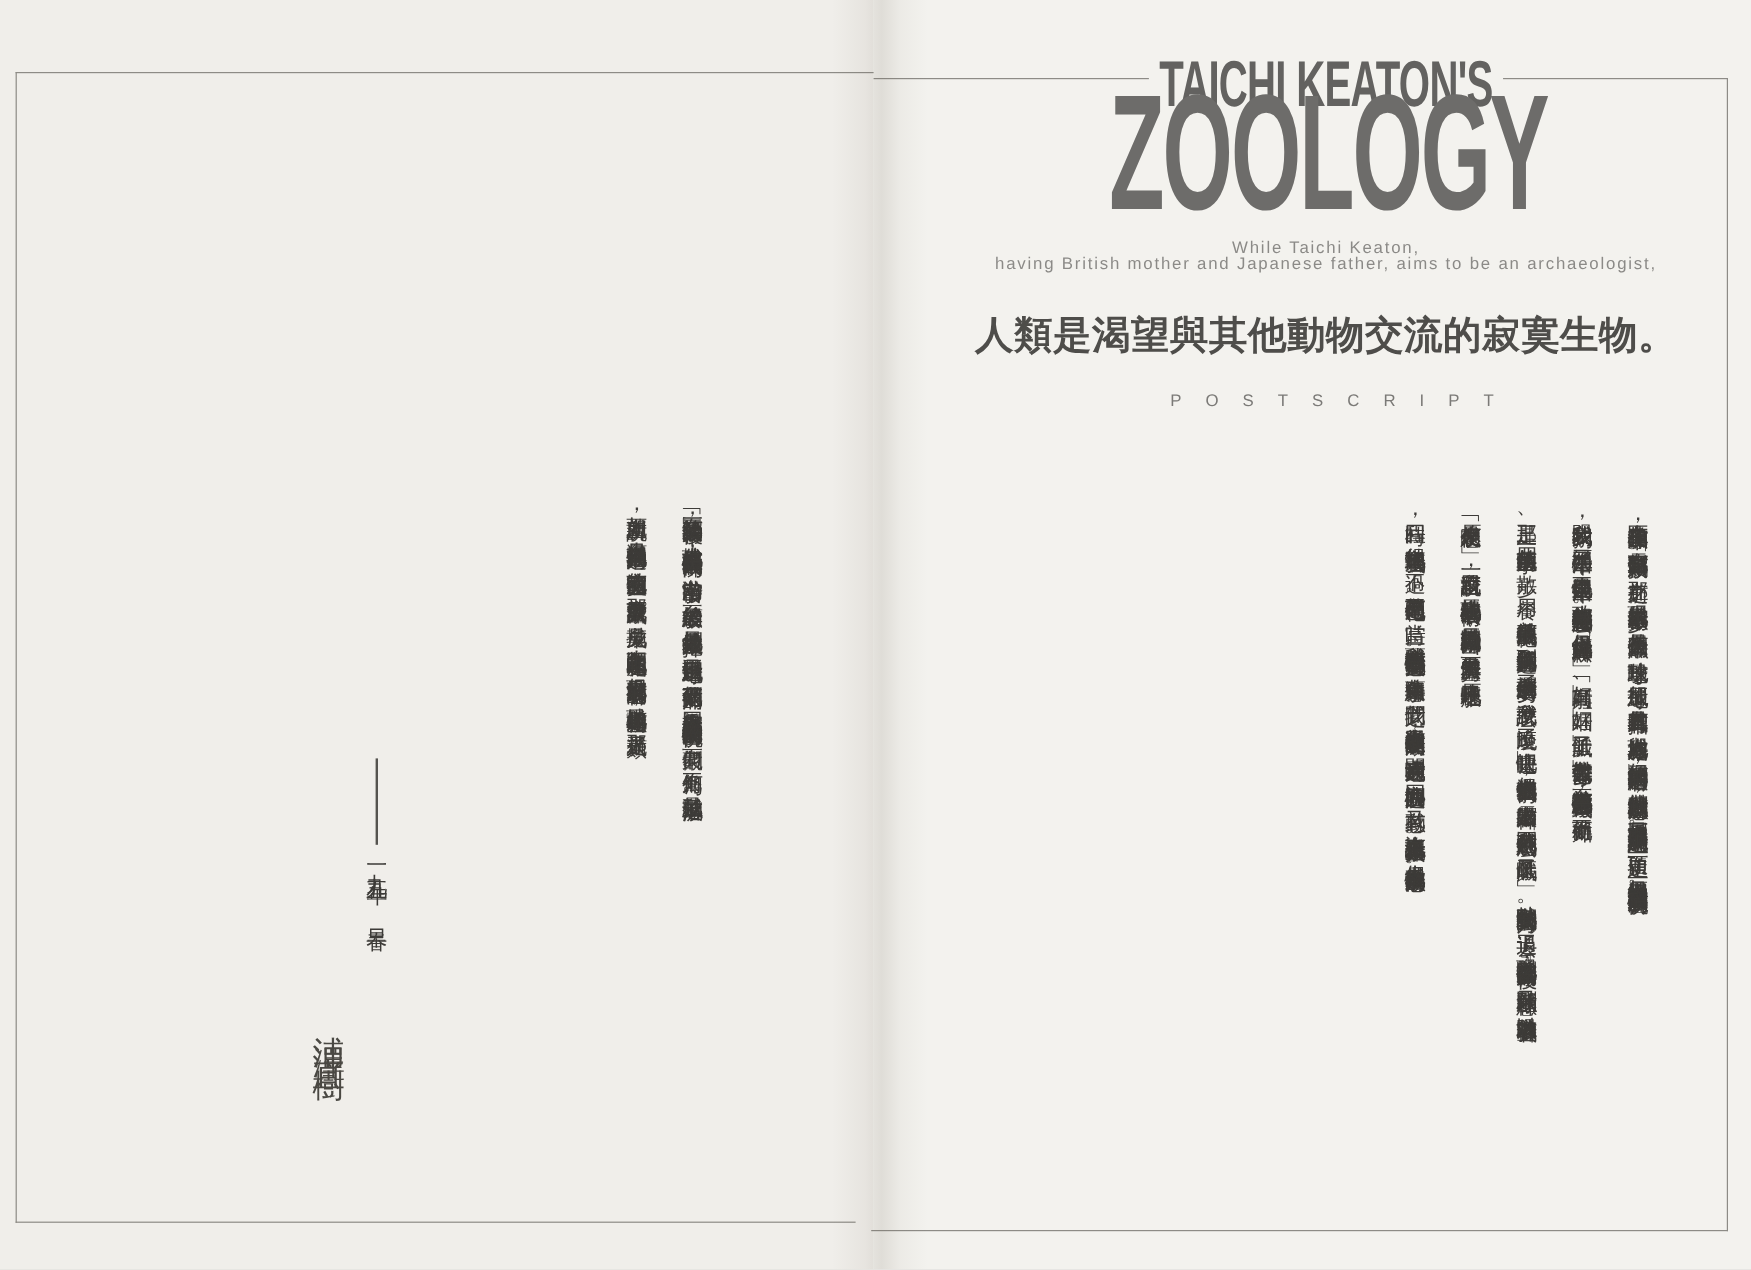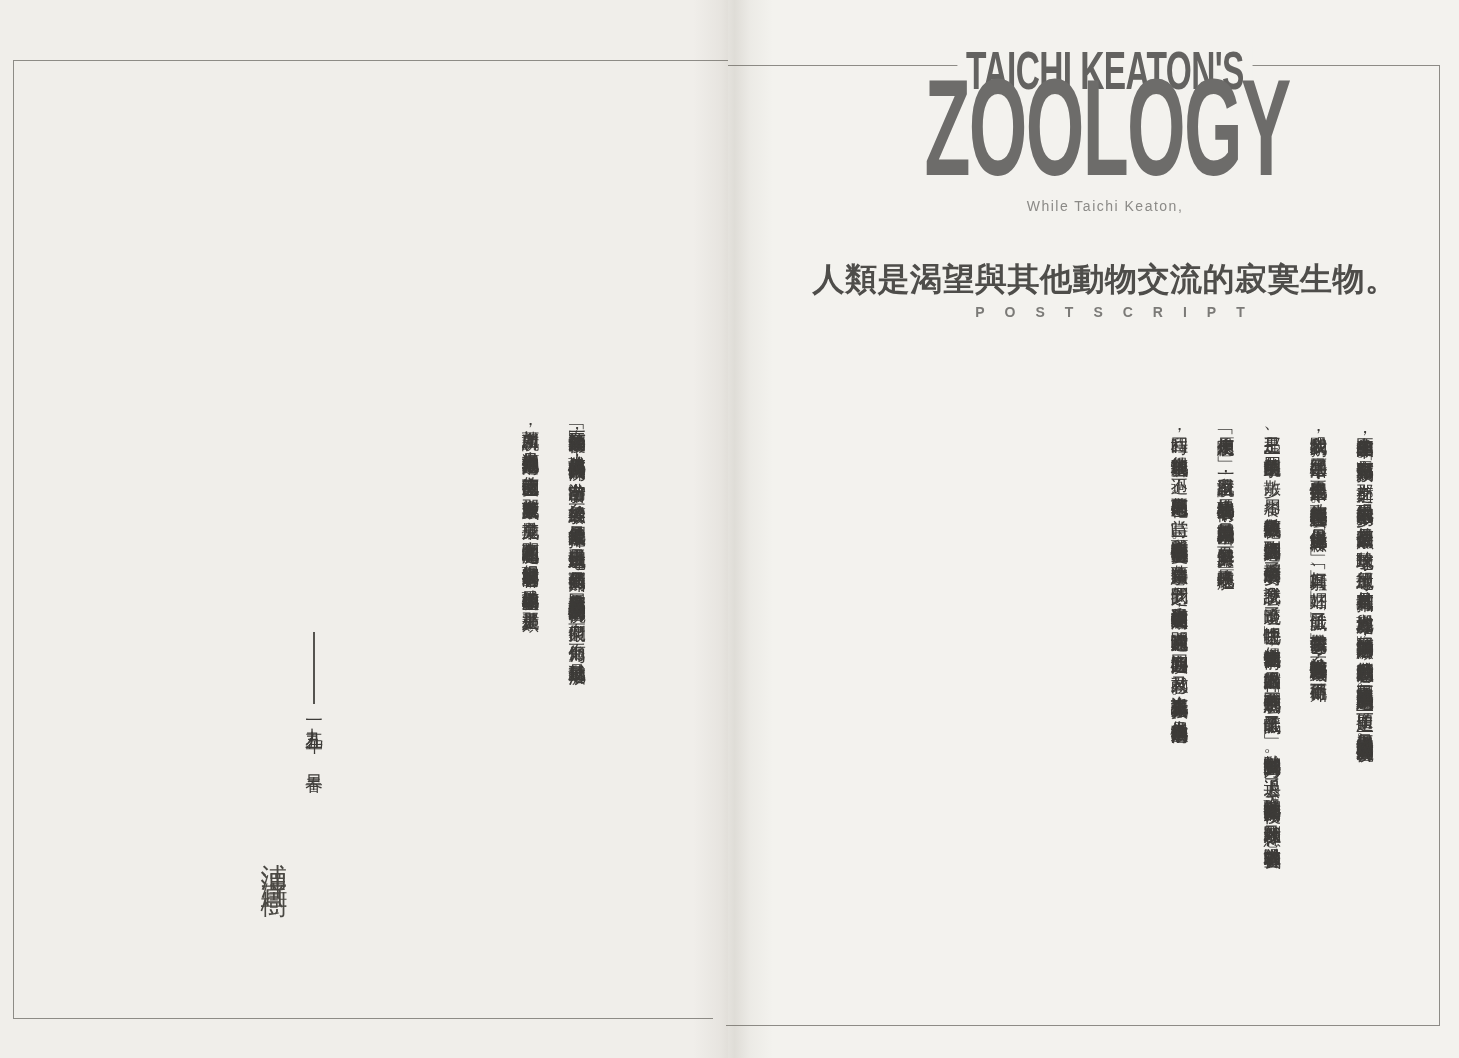--- a/index.html
+++ b/index.html
@@ -60,22 +60,22 @@
     font-size:14px;font-weight:400;color:#8b8a87;
     letter-spacing:1.5px;line-height:13.2px;
   }
   .headline{
     position:absolute;left:0;top:258px;width:660px;
     font-family:"Liberation Serif", serif;
     font-size:32px;font-weight:700;color:#4e4d4a;
     letter-spacing:0.5px;white-space:nowrap;
   }
   .postscript{
-    position:absolute;left:0;top:304px;width:680px;
-    font-size:14px;font-weight:bold;color:#7b7a77;
+    position:absolute;left:0;top:325px;width:680px;
+    font-size:14px;font-weight:normal;color:#7b7a77;
     letter-spacing:20px;text-indent:10px;white-space:nowrap;
   }
 
   .vtext{
     writing-mode:vertical-rl;
     -webkit-writing-mode:vertical-rl;
     text-orientation:mixed;
     color:#3d3b38;
     font-family:"Liberation Serif", serif;
   }
@@ -119,20 +119,21 @@
 
   <div class="masthead">
     <div class="title-top">
       <span class="squeeze">TAICHI KEATON'S</span>
     </div>
     <div class="title-main">
       <span class="squeeze">ZOOLOGY</span>
     </div>
     <div class="subtitle">
       <div>While Taichi Keaton,</div>
+      <div>having British mother and Japanese father, aims to be an archaeologist,</div>
     </div>
     <div class="headline">人類是渴望與其他動物交流的寂寞生物。</div>
     <div class="postscript">POSTSCRIPT</div>
   </div>
 
   <div class="body-block block-right vtext">
     <p>在史匹柏導演的作品中，有部電影叫「第三類接觸」。在那之前，出現外星人的電影爲數不少。有的是長得像章魚的，一味攻擊地球、想征服地球；有的是具有招風耳，與地球人相處友好。但「第三類接觸」與它們顯著不同，帶給我們難以形容的感動，是因爲它把故事的焦點集中於一點單純的主題上。而這項主題，便是與異形生物的溝通成功時所引發人類刹那的喜悦。</p>
     <p>我跟我家的狗，已經共同生活了十年。也不愧是共同生活了十年，大致上都能猜得到牠在想些什麼。但是也只能僅止於「好無聊！」、「好高興」啦、「好睏」、「肚子餓了」、「帶我去散步」等等而已。至於牠有没有其他哲學性的思考模式，就不得而知了。</p>
     <p>那是三、四年前某一個晚上的事了。散步、用餐、剪毛等徹底解決的牠，跑到我們夫婦倆腳邊，擺了一個有所要求的姿勢。我説「怎麼？這麼晚了，快去睡吧」，但牠還依然坐在我們面前，露出撒嬌的眼神。我再問牠「到底怎麼了？肚子又餓了嗎？」，牠就主動拉我到玄關的方向。退了過去，發現牠在玄關處比了『便便』的動作後，又以剛才那種神態、以哀求的眼神望著我。</p>
     <p>「原來是想便便啊！」，我這麼一説出口，牠馬上表現欣喜若狂的表情。於是馬上鬆開繩索飛奔而出，而且安然舒解了壓力。原來牠吃壞了肚子。</p>

